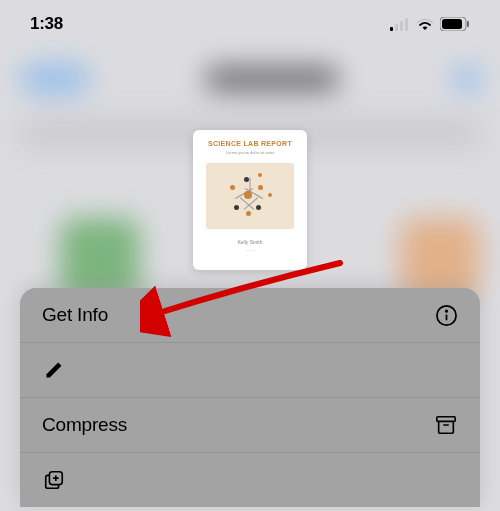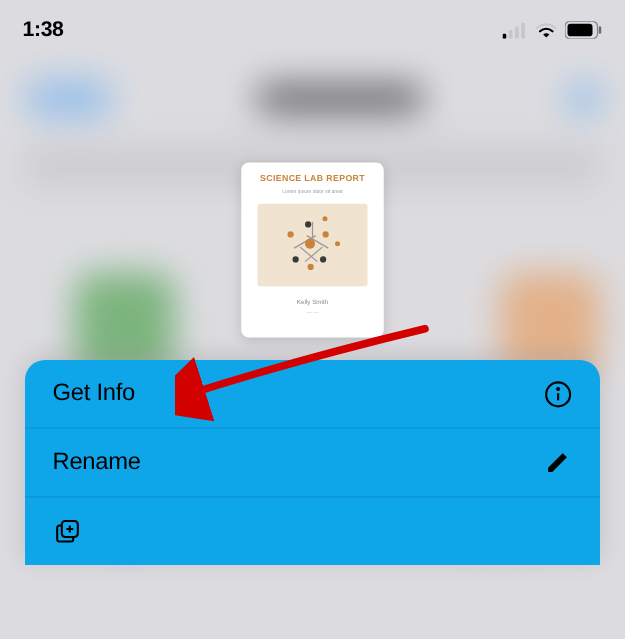--- a/index.html
+++ b/index.html
@@ -17,21 +17,21 @@
     }
     .status-bar {
       position: absolute;
       top: 0;
       left: 0;
       right: 0;
       height: 48px;
       display: flex;
       align-items: center;
       justify-content: space-between;
-      padding: 0 18px;
+      padding: 0 30px;
       z-index: 100;
     }
     .status-time {
       font-size: 17px;
       font-weight: 700;
       color: #000;
       letter-spacing: -0.3px;
     }
     .status-icons {
       display: flex;
@@ -184,21 +184,21 @@
       font-size: 4px;
       color: #bbb;
       margin-top: 2px;
       text-align: center;
     }
     .context-menu {
       position: absolute;
       top: 288px;
       left: 20px;
       right: 20px;
-      background: #0ea5e9;
+      background: #a3a3a3;
       border-radius: 16px 16px 0 0;
       box-shadow: 0 -4px 20px rgba(0,0,0,0.12);
       z-index: 60;
       overflow: hidden;
     }
     .menu-item {
       display: flex;
       align-items: center;
       justify-content: space-between;
       padding: 15px 22px;
@@ -295,24 +295,33 @@
     <span class="menu-label">Get Info</span>
     <span class="menu-icon">
       <svg width="23" height="23" viewBox="0 0 24 24" fill="none" stroke="#000" stroke-width="1.8">
         <circle cx="12" cy="12" r="10"></circle>
         <line x1="12" y1="11" x2="12" y2="17"></line>
         <circle cx="12" cy="7.5" r="0.8" fill="#000"></circle>
       </svg>
     </span>
   </div>
   <div class="menu-item">
-    <span class="menu-label">Rename</span>
     <span class="menu-icon">
       <svg width="20" height="20" viewBox="0 0 24 24" fill="#000">
         <path d="M3 21 L3 17 L17 3 L21 7 L7 21 Z"></path>
+      </svg>
+    </span>
+  </div>
+  <div class="menu-item">
+    <span class="menu-label">Compress</span>
+    <span class="menu-icon">
+      <svg width="22" height="22" viewBox="0 0 24 24" fill="none" stroke="#000" stroke-width="1.8">
+        <rect x="2" y="3" width="20" height="5" rx="1"></rect>
+        <path d="M4 8 L4 20 C4 20.5 4.5 21 5 21 L19 21 C19.5 21 20 20.5 20 20 L20 8"></path>
+        <line x1="9" y1="12" x2="15" y2="12"></line>
       </svg>
     </span>
   </div>
   <div class="menu-item">
     <span class="menu-icon">
       <svg width="22" height="22" viewBox="0 0 24 24" fill="none" stroke="#000" stroke-width="1.8">
         <rect x="7" y="3" width="14" height="14" rx="3"></rect>
         <path d="M7 7 L5 7 C3.9 7 3 7.9 3 9 L3 19 C3 20.1 3.9 21 5 21 L15 21 C16.1 21 17 20.1 17 19 L17 17"></path>
         <line x1="14" y1="7" x2="14" y2="13"></line>
         <line x1="11" y1="10" x2="17" y2="10"></line>

